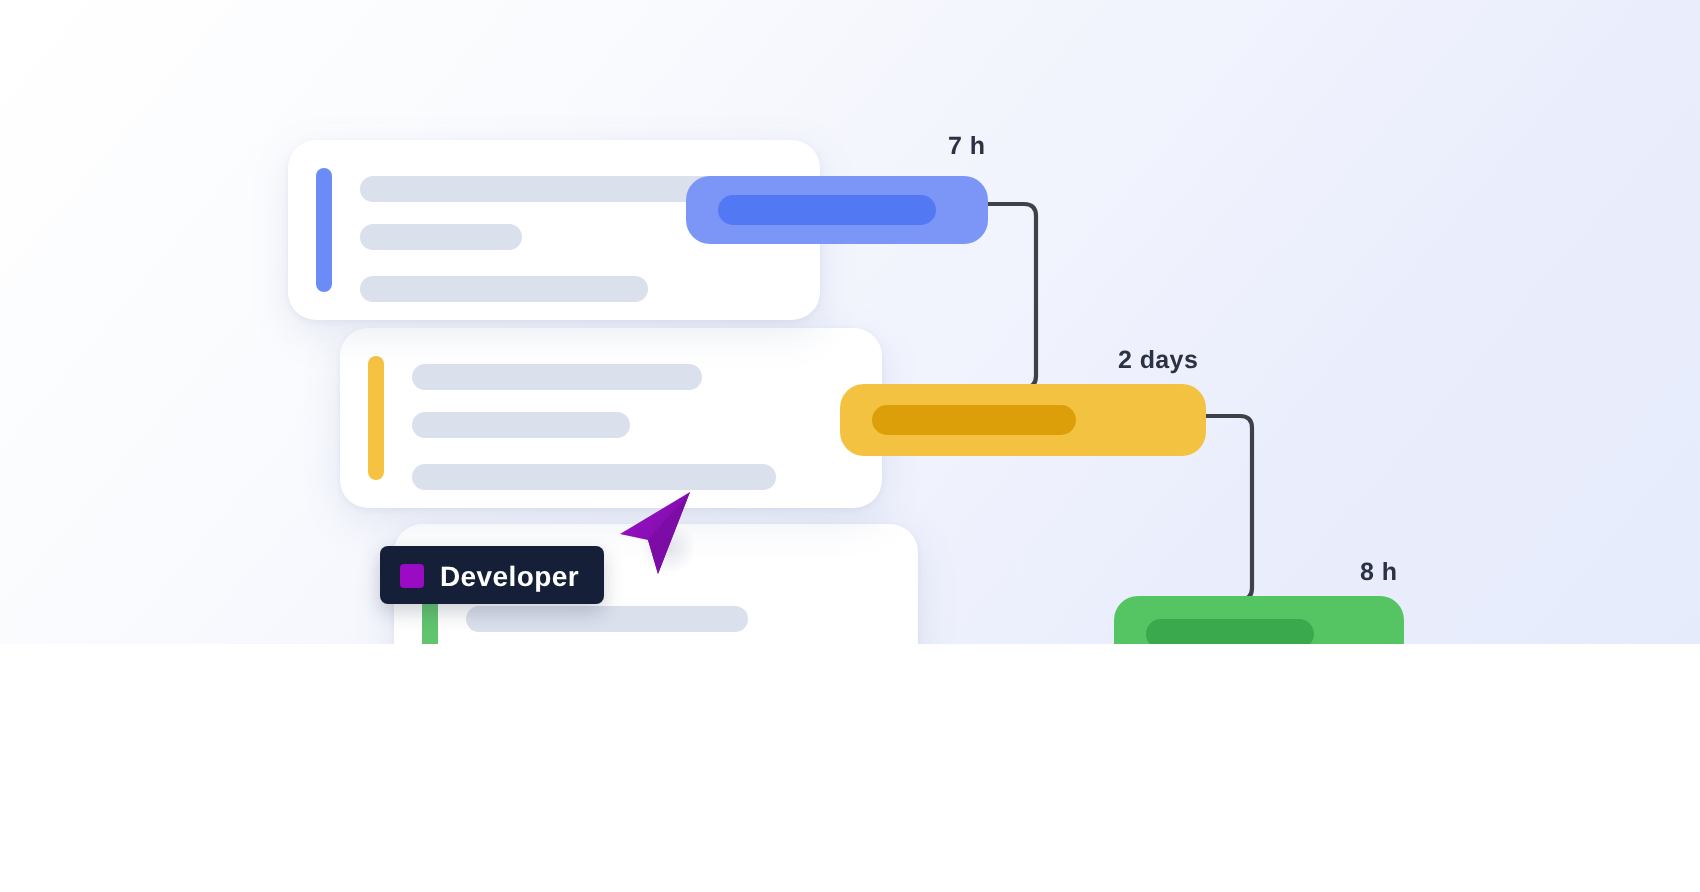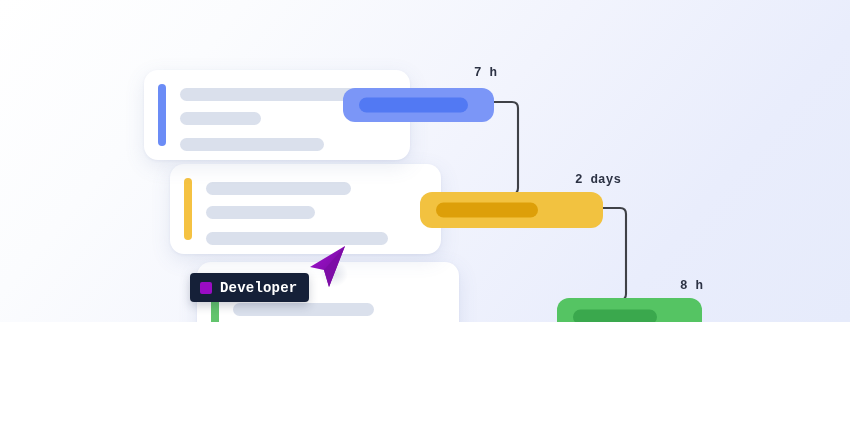--- a/index.html
+++ b/index.html
@@ -11,21 +11,20 @@
     height: 446px;
     overflow: hidden;
     font-family: "Liberation Sans", sans-serif;
   }
   #stage {
     position: relative;
     width: 850px;
     height: 322px;
     background: linear-gradient(130deg, #ffffff 0%, #fbfcfe 22%, #f2f4fd 52%, #e9edfc 78%, #e6ebfb 100%);
     overflow: hidden;
-    font-family: Liberation Mono, monospace;
   }
 
   
   .card {
     position: absolute;
     background: #ffffff;
     border-radius: 14px;
     box-shadow: 0 6px 20px rgba(88,106,160,0.13), 0 1px 3px rgba(88,106,160,0.08);
   }
   .card-accent {
@@ -166,21 +165,21 @@
   </div>
 
   <div class="bar" style="left:343px; top:88px; width:151px; height:34px; background:#7b96f7;">
     <div class="bar-inner" style="width:109px; background:#5279f3;"></div>
   </div>
   <div class="bar-label" style="left:474px; top:66px;">7 h</div>
 
   <div class="bar" style="left:420px; top:192px; width:183px; height:36px; background:#f2c240;">
     <div class="bar-inner" style="width:102px; background:#dd9f09;"></div>
   </div>
-  <div class="bar-label" style="left:559px; top:173px;margin-left:16px;">2 days</div>
+  <div class="bar-label" style="left:559px; top:173px;">2 days</div>
 
   <div class="bar" style="left:557px; top:298px; width:145px; height:38px; background:#55c463;">
     <div class="bar-inner" style="width:84px; background:#3aa84d;"></div>
   </div>
   <div class="bar-label" style="left:680px; top:279px;">8 h</div>
 
   <svg id="cursor" viewBox="0 0 56 56">
     <defs>
       <linearGradient id="curGrad" x1="0" y1="0" x2="1" y2="1">
         <stop offset="0%" stop-color="#a20fd2"></stop>

